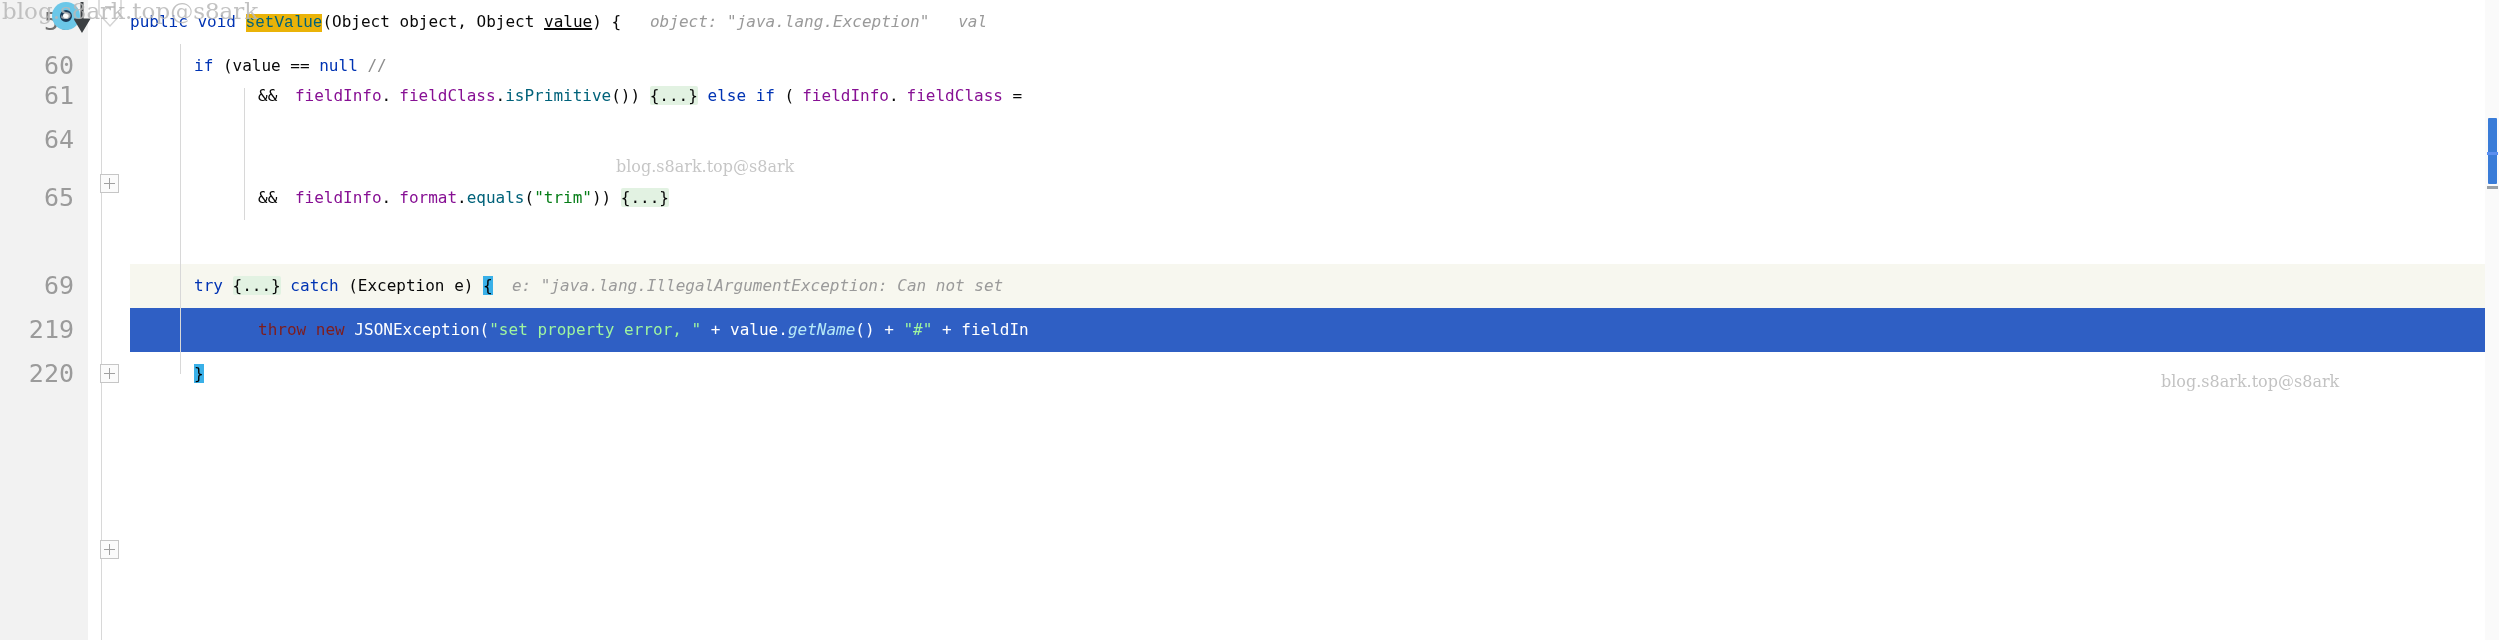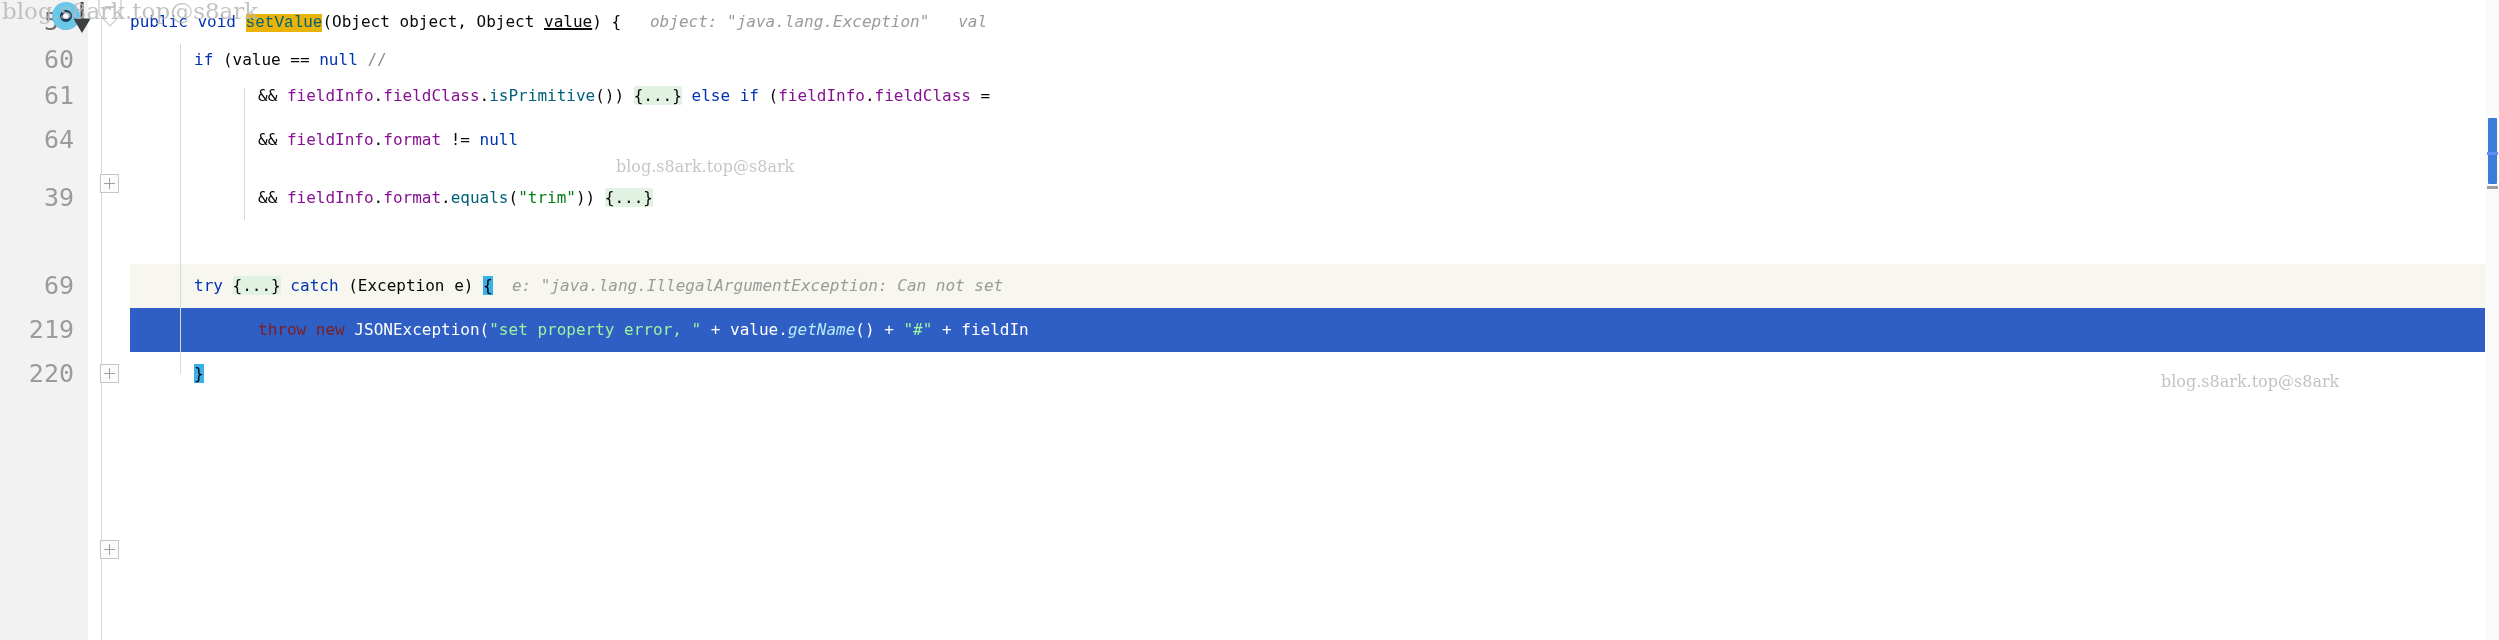--- a/index.html
+++ b/index.html
@@ -163,21 +163,21 @@
   .sel-band {
     position: absolute;
     height: 44px;
     background: #2f5fc4;
     z-index: 0;
   }
 
   
   .kw    { color: #0033b3; }
   .fn    { color: #00627a; }
-  .fld   { color: #871094; }
+  .fld   { color: #871094; margin-left: 8px; }
   .str   { color: #067d17; }
   .plain { color: #080808; }
   .cmt   { color: #8c8c8c; }
   .hint  { color: #9a9a9a; font-style: italic; }
   .onsel { color: #ffffff; }
   .onsel .str { color: #9ff59f; }
   .onsel .kw  { color: #7f1d1d; }
   .onsel .fn  { color: #b6e9f7; font-style: italic; }
 
   .hl-ident { background: #eab308; font-family: Liberation Mono, monospace; }
@@ -251,38 +251,37 @@
     <svg class="exec-arrow" viewBox="0 0 18 34">
       <path d="M8 2 L8 22 M2 20 L8 30 L14 20 Z" stroke="#3c4043" stroke-width="3" fill="#3c4043"></path>
     </svg>
     <svg class="fold-shield" viewBox="0 0 26 34">
       <path d="M2 1 L24 1 L24 20 L13 32 L2 20 Z" fill="#ffffff" stroke="#d4d4d4" stroke-width="1.5"></path>
       <path d="M8 13 L18 13" stroke="#bdbdbd" stroke-width="1.6"></path>
     </svg>
     <div class="code-line" style="left:130px"><span class="kw">public</span> <span class="kw">void</span> <span class="fn hl-ident">setValue</span><span class="plain">(</span><span class="plain">Object</span><span class="plain"> object, </span><span class="plain">Object</span><span class="plain"> </span><span class="plain underline">value</span><span class="plain">) {</span>   <span class="hint">object: "java.lang.Exception"   val</span></div>
   </div>
 
-  <div class="line-row" style="top:38px">
+  <div class="line-row" style="top:44px">
     <div class="lnum">60</div>
     <div class="code-line" style="left:194px"><span class="kw">if</span><span class="plain"> (</span><span class="plain">value</span><span class="plain"> == </span><span class="kw">null</span><span class="plain"> </span><span class="cmt">//</span></div>
   </div>
 
   <div class="line-row" style="top:74px">
     <div class="lnum">61</div>
     <div class="fold-plus" style="top:100px"></div>
     <div class="code-line" style="left:258px"><span class="plain">&amp;&amp; </span><span class="fld">fieldInfo</span><span class="plain">.</span><span class="fld">fieldClass</span><span class="plain">.</span><span class="fn">isPrimitive</span><span class="plain">()) </span><span class="plain hl-fold">{...}</span><span class="plain"> </span><span class="kw">else</span><span class="plain"> </span><span class="kw">if</span><span class="plain"> (</span><span class="fld">fieldInfo</span><span class="plain">.</span><span class="fld">fieldClass</span><span class="plain"> =</span></div>
   </div>
 
   <div class="line-row" style="top:118px">
     <div class="lnum">64</div>
-    <div class="code-line" style="left:258px"><span class="plain">&amp;&amp; </span><span class="fld">fieldInfo</span><span class="plain">.</span><span class="fld">format</span><span class="plain"> != </span><span class="kw">null</span></div>
   </div>
 
   <div class="line-row" style="top:176px">
-    <div class="lnum">39</div>
+    <div class="lnum">65</div>
     <div class="fold-plus" style="top:188px"></div>
     <div class="code-line" style="left:258px"><span class="plain">&amp;&amp; </span><span class="fld">fieldInfo</span><span class="plain">.</span><span class="fld">format</span><span class="plain">.</span><span class="fn">equals</span><span class="plain">(</span><span class="str">"trim"</span><span class="plain">)) </span><span class="plain hl-fold">{...}</span></div>
   </div>
 
 
   <div class="line-row" style="top:264px">
     <div class="lnum">69</div>
     <div class="fold-plus" style="top:276px"></div>
     <div class="code-line" style="left:194px"><span class="kw">try</span><span class="plain"> </span><span class="plain hl-fold">{...}</span><span class="plain"> </span><span class="kw">catch</span><span class="plain"> (</span><span class="plain">Exception</span><span class="plain"> e) </span><span class="plain caret-block">{</span>  <span class="hint">e: "java.lang.IllegalArgumentException: Can not set</span></div>
   </div>

